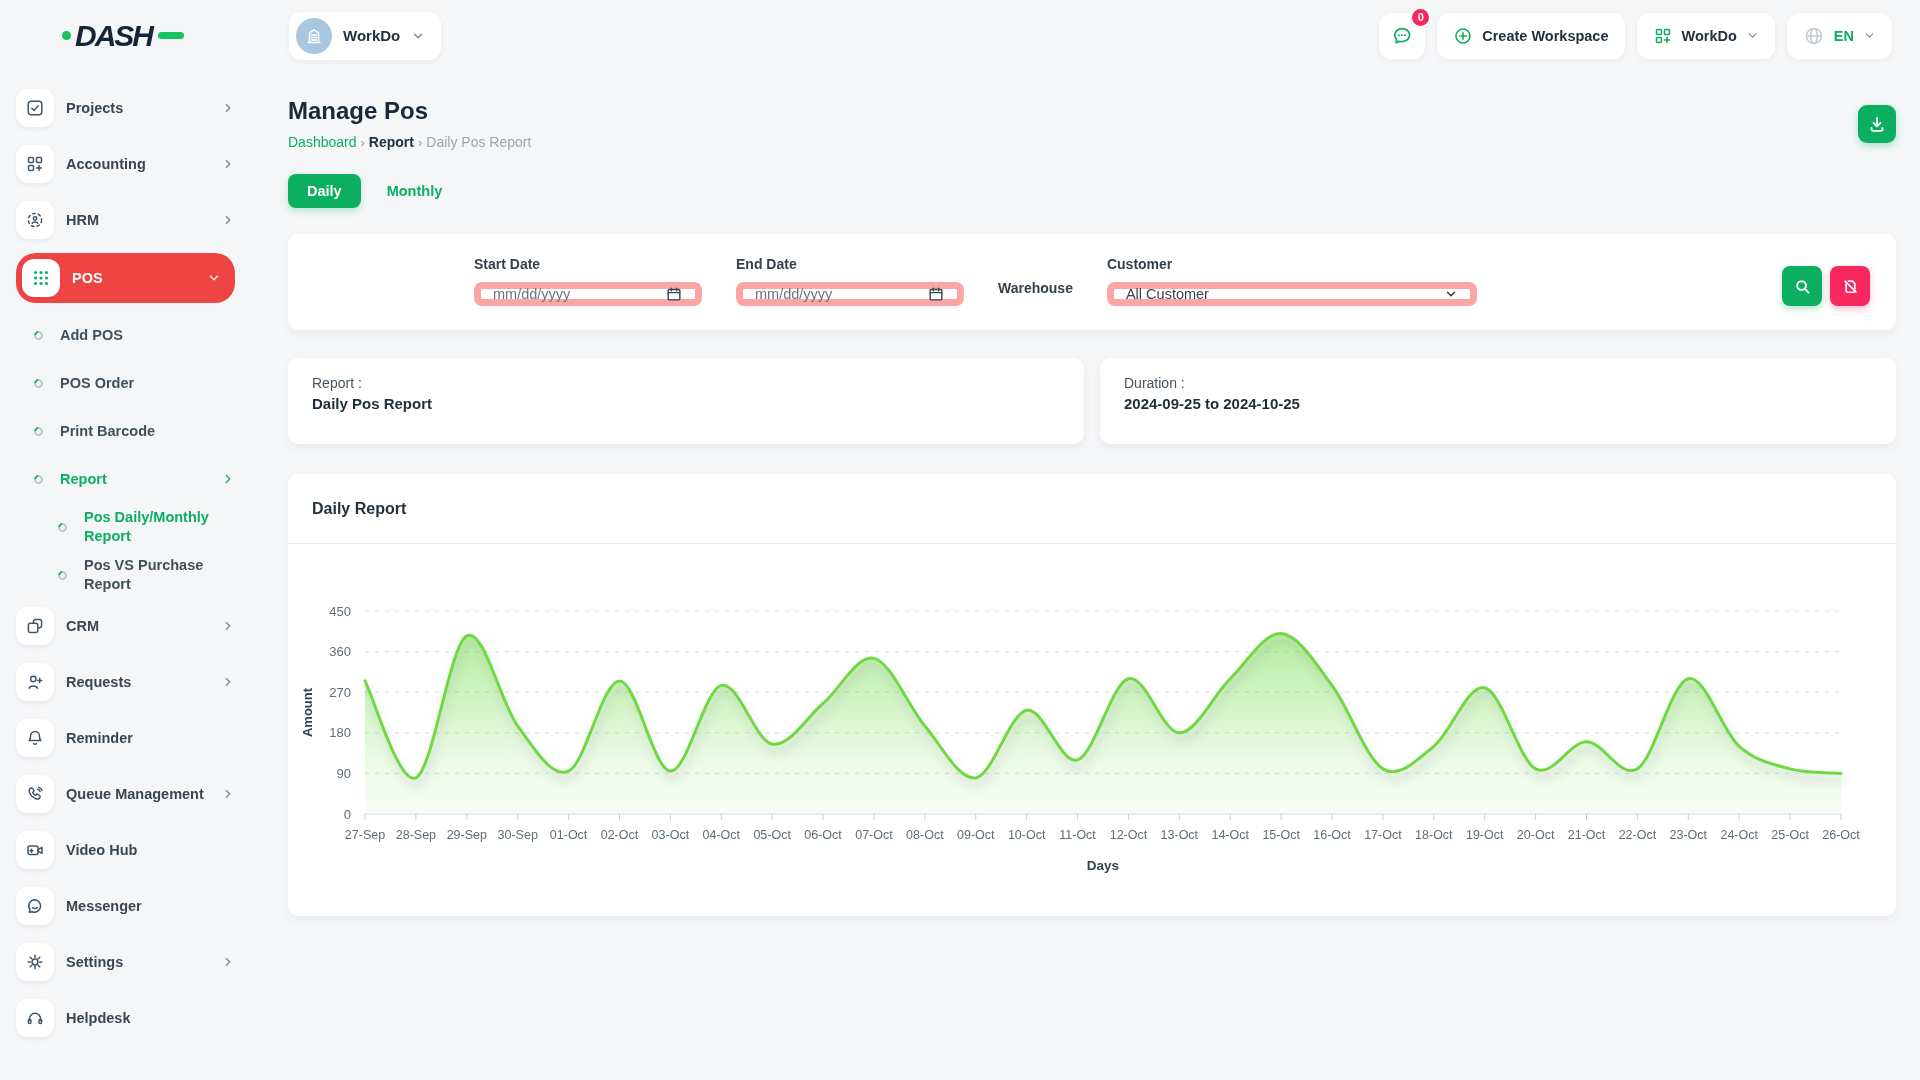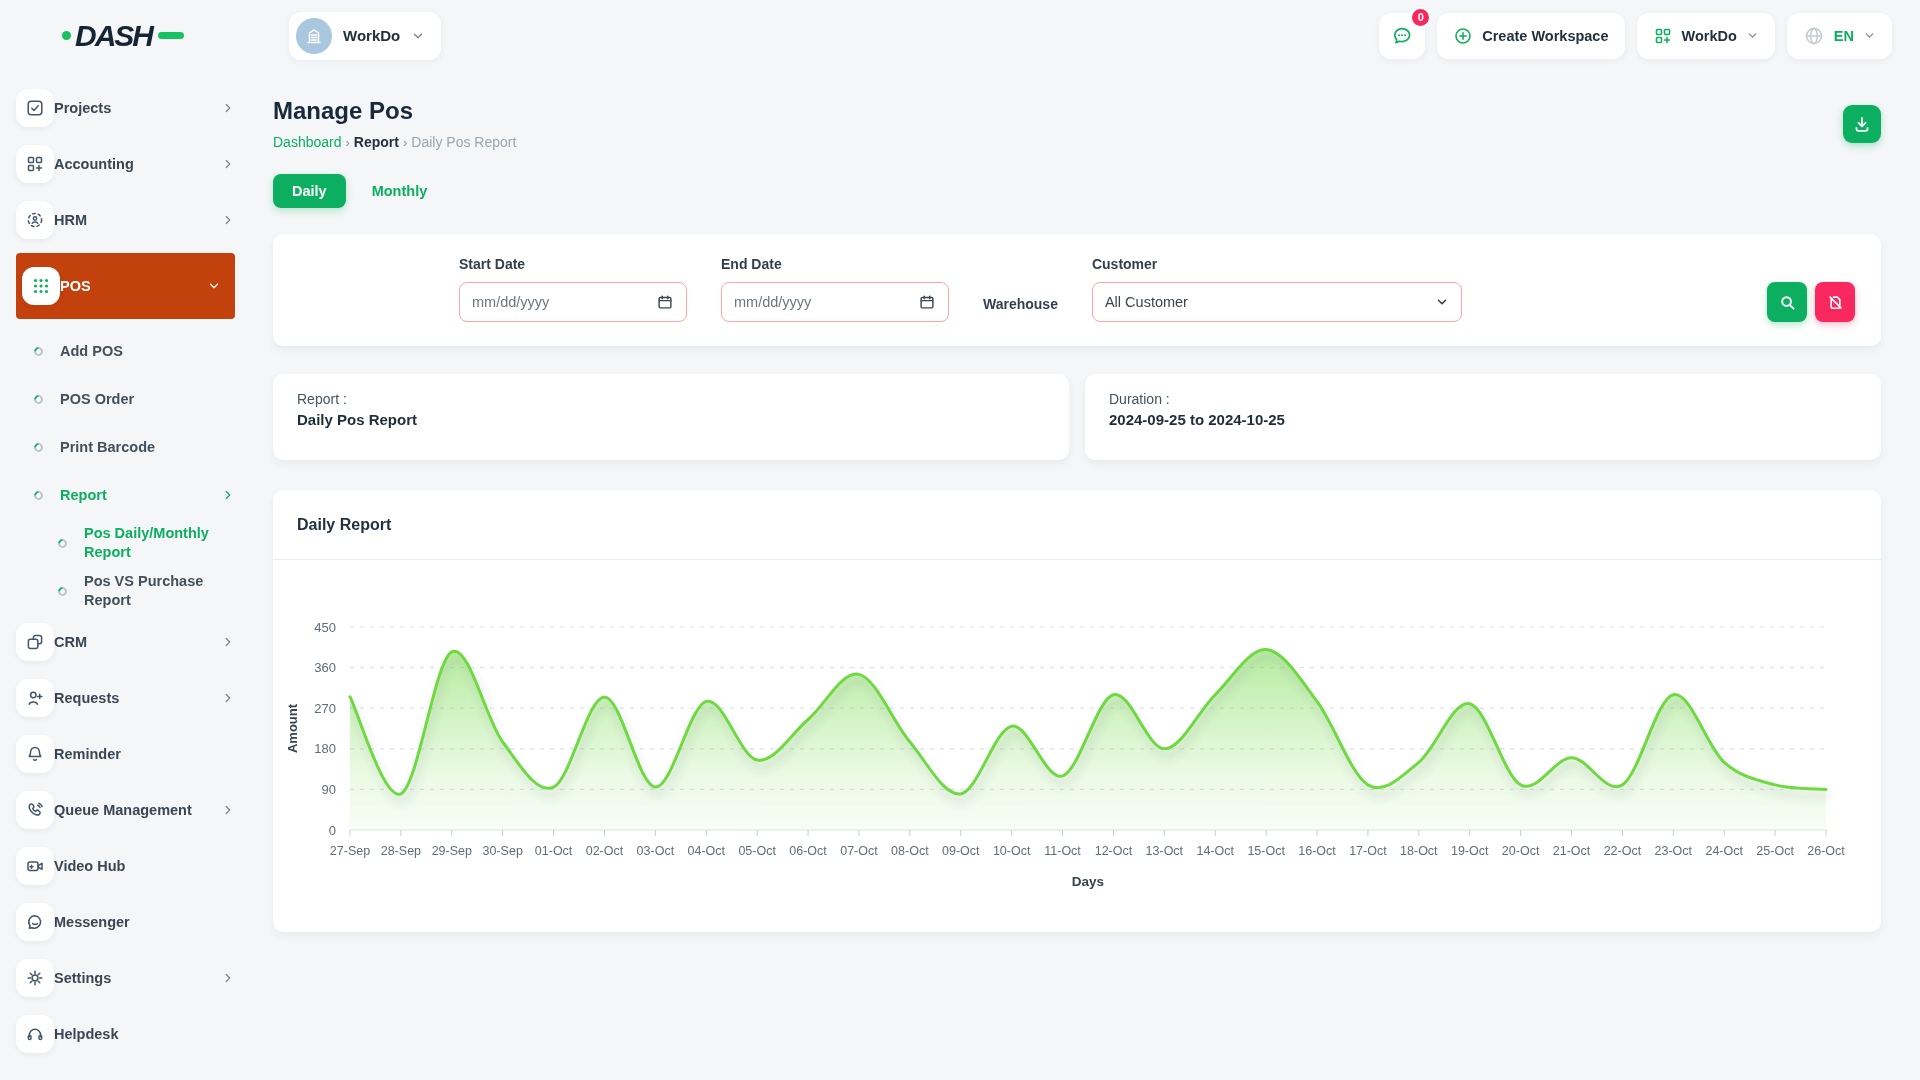--- a/index.html
+++ b/index.html
@@ -24,57 +24,57 @@
   .badge { position:absolute; top:-6px; right:-6px; min-width:21px; height:21px; border-radius:50%;
     background:#f8285f; border:2px solid #fff; color:#fff; font-size:11px; font-weight:700;
     display:flex; align-items:center; justify-content:center; }
   .top-pill { height:46px; background:#fff; border-radius:12px; padding:0 16px; display:flex;
     align-items:center; gap:9px; box-shadow:0 2px 6px rgba(30,45,60,.05); cursor:pointer;
     font-size:14.5px; font-weight:700; color:#22313f; }
   .green-txt { color:#0caf60; }
 
   
   .sidebar { position:absolute; left:0; top:71px; width:255px; padding:14px 20px 0 16px; }
-  .nav-item { height:46px; margin-bottom:10px; display:flex; align-items:center; gap:0; cursor:pointer; }
+  .nav-item { height:46px; margin-bottom:10px; display:flex; align-items:center; gap:12px; cursor:pointer; }
   .icon-box { width:38px; height:38px; background:#fff; border-radius:12px; flex:0 0 38px;
     display:flex; align-items:center; justify-content:center; box-shadow:0 2px 5px rgba(30,45,60,.06); color:#42566a; }
   .nav-label { flex:1; font-size:14.5px; font-weight:700; color:#3a4752; line-height:1.25; }
-  .nav-item.active { background:#c2410c; border-radius:4px; height:66px; padding:0 14px 0 6px; margin:2px 0 12px 0; }
+  .nav-item.active { background:#ef4444; border-radius:20px; height:50px; padding:0 14px 0 6px; margin:2px 0 12px 0; }
   .nav-item.active .nav-label { color:#fff; }
   .nav-item.active .chev { stroke:#fff; }
   .sub-item { display:flex; align-items:center; gap:17px; min-height:40px; margin:2px 0 8px 18px; cursor:pointer; }
   .sub-item .bullet { flex:0 0 9px; width:9px; height:9px; border-radius:50%;
     border:2px solid #b9c4cb; border-top-color:#0caf60; transform:rotate(-45deg); }
   .sub-label { flex:1; font-size:14.5px; font-weight:600; color:#42505a; line-height:1.3; }
   .sub-item.active .sub-label { color:#0caf60; }
   .sub-item.active .chev { stroke:#0caf60; }
   .sub-nest { margin-left:42px; }
 
   
-  .main { position:absolute; left:273px; top:71px; width:1608px; }
+  .main { position:absolute; left:288px; top:71px; width:1608px; }
   .title-row { margin-top:26px; display:flex; justify-content:space-between; align-items:flex-start; }
   .page-title { font-size:24px; font-weight:800; color:#17293a; }
   .breadcrumb { margin-top:9px; display:flex; align-items:center; gap:4px; font-size:14px; }
   .bc-link { color:#0caf60; cursor:pointer; }
   .bc-mid { color:#22313f; font-weight:700; cursor:pointer; }
   .bc-cur { color:#9aa6ad; }
   .bc-sep { color:#8b989f; font-size:13px; }
   .dl-btn { width:38px; height:38px; margin-top:8px; background:#0caf60; border:none; border-radius:9px;
     display:flex; align-items:center; justify-content:center; cursor:pointer; box-shadow:0 3px 7px rgba(12,175,96,.3); }
   .tabs-row { margin-top:24px; display:flex; align-items:flex-start; gap:18px; }
   .tab-daily { background:#0caf60; color:#fff; border:none; border-radius:8px; padding:9px 19px;
     font-size:14.5px; font-weight:700; cursor:pointer; box-shadow:0 3px 7px rgba(12,175,96,.25); }
   .tab-monthly { background:none; border:none; color:#0caf60; font-size:14.5px; font-weight:700; padding:9px 8px; cursor:pointer; }
 
   .card { background:#fff; border-radius:10px; box-shadow:0 4px 10px rgba(28,39,60,.05); }
   .filter-card { margin-top:26px; padding:22px 26px 24px 26px; display:flex; gap:34px; align-items:flex-end; }
   .f-spacer { flex:0 0 126px; }
   .f-field { display:flex; flex-direction:column; }
   .f-label { font-size:14px; font-weight:600; color:#333f4a; margin-bottom:10px; }
-  .f-input, .f-select { height:40px; border:1px solid #fca5a5; border-radius:8px; background:#fff;
+  .f-input, .f-select { height:24px; border:7px solid #fca5a5; border-radius:8px; background:#fff;
     display:flex; align-items:center; justify-content:space-between; padding:0 12px; cursor:pointer; }
   .f-input { width:228px; color:#6a7680; font-size:14.5px; }
   .f-select { font-size:14.5px; color:#39454f; }
   .w-wh { width:377px; } .w-cu { width:370px; }
   .f-btns { margin-left:auto; display:flex; gap:8px; }
   .sq-btn { width:40px; height:40px; border:none; border-radius:8px; display:flex; align-items:center; justify-content:center; cursor:pointer; }
   .sq-green { background:#0caf60; box-shadow:0 3px 7px rgba(12,175,96,.3); }
   .sq-pink { background:#f8285f; box-shadow:0 3px 7px rgba(248,40,95,.3); }
 
   .info-row { margin-top:28px; display:flex; gap:16px; }

